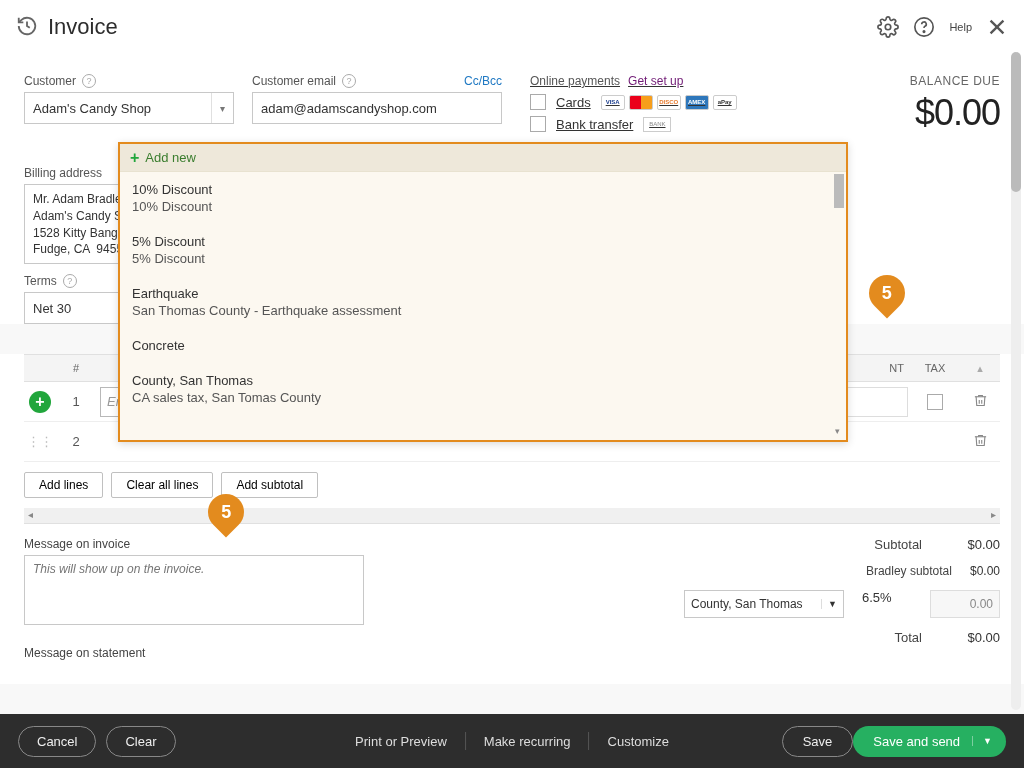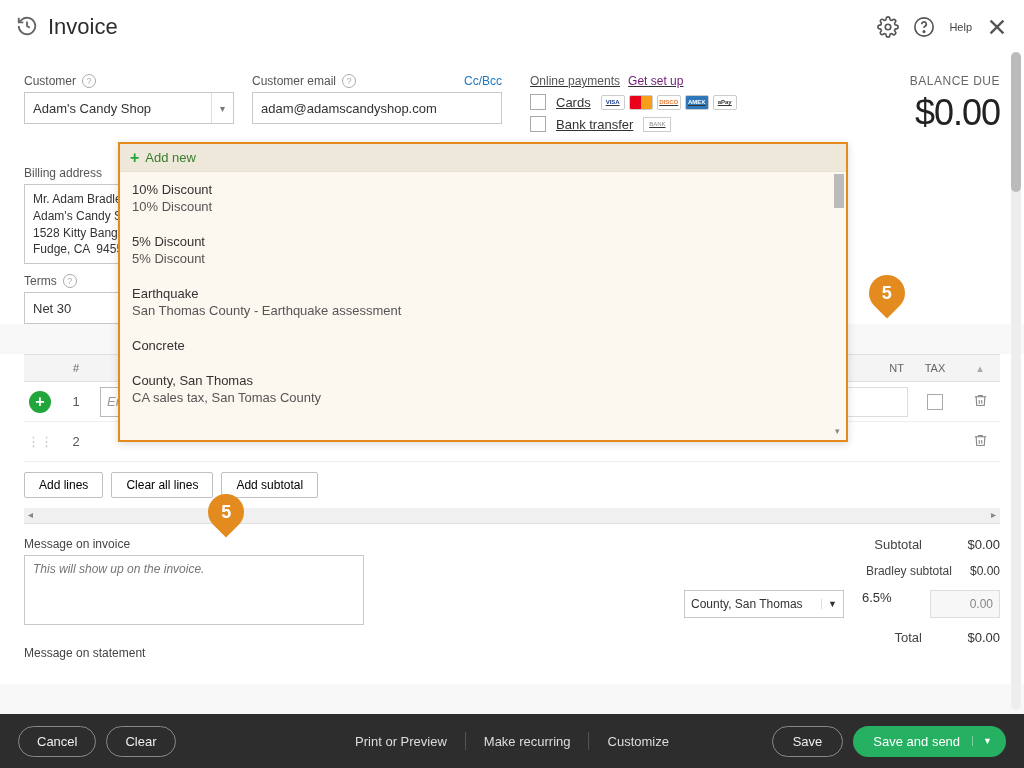--- a/index.html
+++ b/index.html
@@ -85,21 +85,21 @@
 .sum-row .val { min-width:60px; text-align:right; color:#333;}
 .tax-sel { width:160px; height:28px; border:1px solid #c8c8c8; display:flex; align-items:center; padding:0 6px; font-size:12px; justify-content:space-between;}
 .tax-pct { width:50px; }
 .tax-amt-box { width:70px; height:28px; border:1px solid #ddd; background:#f7f7f7; text-align:right; padding:0 6px; display:flex; align-items:center; justify-content:flex-end; color:#888; font-size:12px;}
 
 .footer { position:absolute; bottom:0; left:0; right:0; height:54px; background:#2d2d2d; display:flex; align-items:center; padding:0 18px; gap:10px;}
 .fbtn { border:1px solid #888; background:transparent; color:#eee; padding:7px 18px; border-radius:18px; font-size:13px; cursor:pointer;}
 .footer-center { position:absolute; left:50%; transform:translateX(-50%); display:flex; align-items:center; gap:0; color:#ddd; font-size:13px;}
 .fc-item { padding:0 18px; cursor:pointer; }
 .fc-sep { width:1px; height:18px; background:#555; }
-.footer-right { margin-left:auto; display:flex; gap:10px; align-items:flex-start;}
+.footer-right { margin-left:auto; display:flex; align-items:flex-start;}
 .save-btn { border:1px solid #888; background:transparent; color:#eee; padding:7px 20px; border-radius:18px; font-size:13px; cursor:pointer;}
 .sendsave { background:#26b061; border:none; color:#fff; padding:8px 14px 8px 20px; border-radius:18px; font-size:13px; display:flex; align-items:center; gap:12px; cursor:pointer;}
 .sendsave .ddw{border-left:1px solid rgba(255,255,255,0.4);padding-left:10px;font-size:9px;}
 
 
 .dd-overlay { position:absolute; left:118px; top:142px; width:730px; height:300px; border:2px solid #e38b1e; background:#fcf8f0; z-index:50; box-shadow:0 2px 8px rgba(0,0,0,0.15);}
 .dd-addnew { height:28px; background:#eee8da; display:flex; align-items:center; padding:0 10px; gap:6px; color:#3a7d2e; font-size:13px; border-bottom:1px solid #e8e2d0;}
 .dd-addnew .plus{color:#21a63c;font-weight:bold;font-size:16px;}
 .dd-list { overflow-y:auto; height:270px; }
 .dd-item { padding:10px 12px; border-bottom:0px solid #f0ead8; cursor:pointer; }

